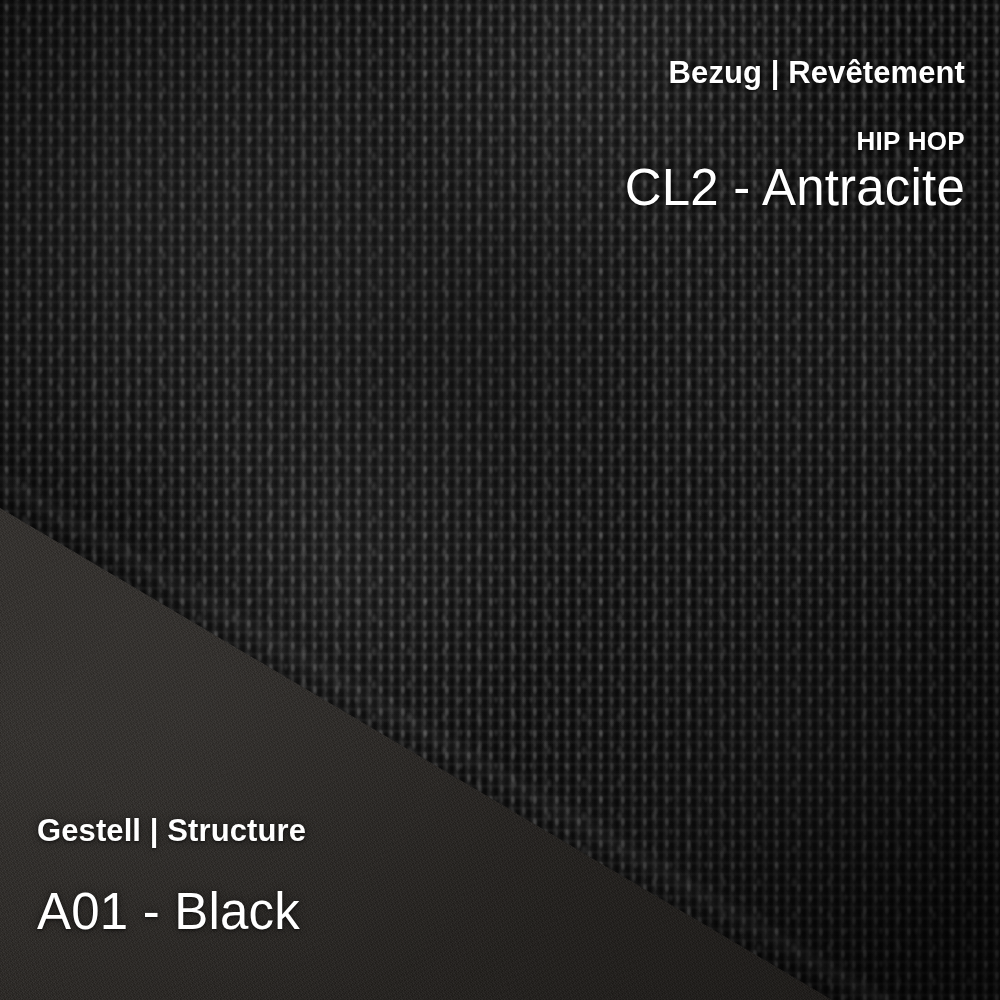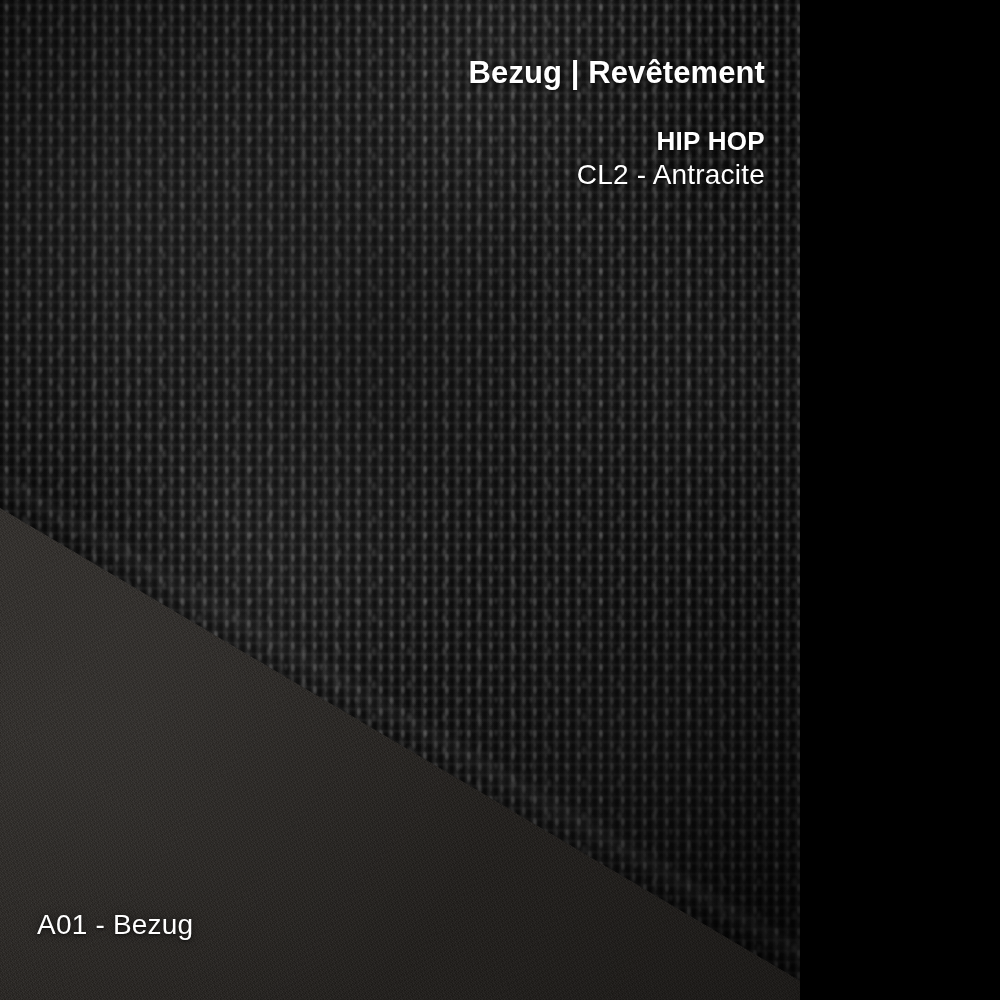--- a/index.html
+++ b/index.html
@@ -3,21 +3,21 @@
 <meta charset="utf-8">
 <title>Material Swatch Card</title>
 <style>
   html, body {
     margin: 0;
     padding: 0;
     background: #000;
   }
   #card {
     position: relative;
-    width: 800px;
+    width: 1000px;
     height: 1000px;
     overflow: hidden;
     background: #0a0a0a;
     font-family: "Liberation Sans", sans-serif;
     -webkit-font-smoothing: antialiased;
   }
 
   
   .fabric-layer {
     position: absolute;
@@ -191,21 +191,21 @@
     white-space: nowrap;
   }
   .mat-name {
     font-size: 26px;
     font-weight: bold;
     line-height: 1.1;
     letter-spacing: .3px;
     white-space: nowrap;
   }
   .mat-code {
-    font-size: 28px;
+    font-size: 51px;
     font-weight: 300;
     line-height: 1.12;
     letter-spacing: .2px;
     white-space: nowrap;
   }
   .gap-lg { height: 36px; }
   .gap-sm { height: 4px; }
   .gap-frame { height: 30px; }
 </style>
 </head>
@@ -231,18 +231,19 @@
 
   <div class="block block-upholstery">
     <div class="cat-label">Bezug | Revêtement</div>
     <div class="gap-lg"></div>
     <div class="mat-name">HIP HOP</div>
     <div class="gap-sm"></div>
     <div class="mat-code">CL2 - Antracite</div>
   </div>
 
   <div class="block block-frame">
+    <div class="cat-label">Gestell | Structure</div>
     <div class="gap-frame"></div>
     <div class="gap-sm"></div>
-    <div class="mat-code">A01 - Bezug</div>
+    <div class="mat-code">A01 - Black</div>
   </div>
 
 </div>
 
 </body></html>

